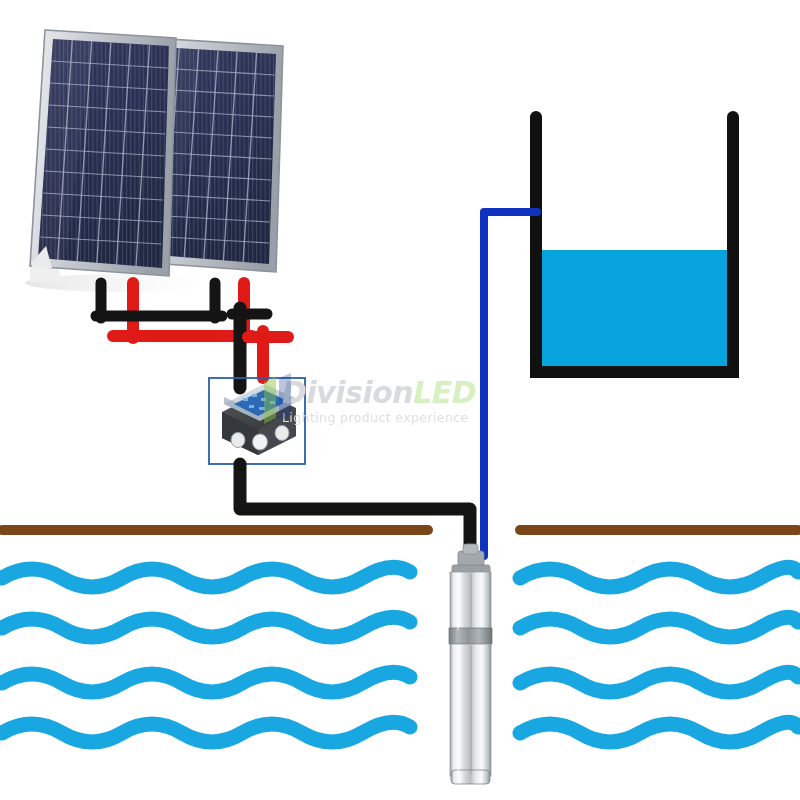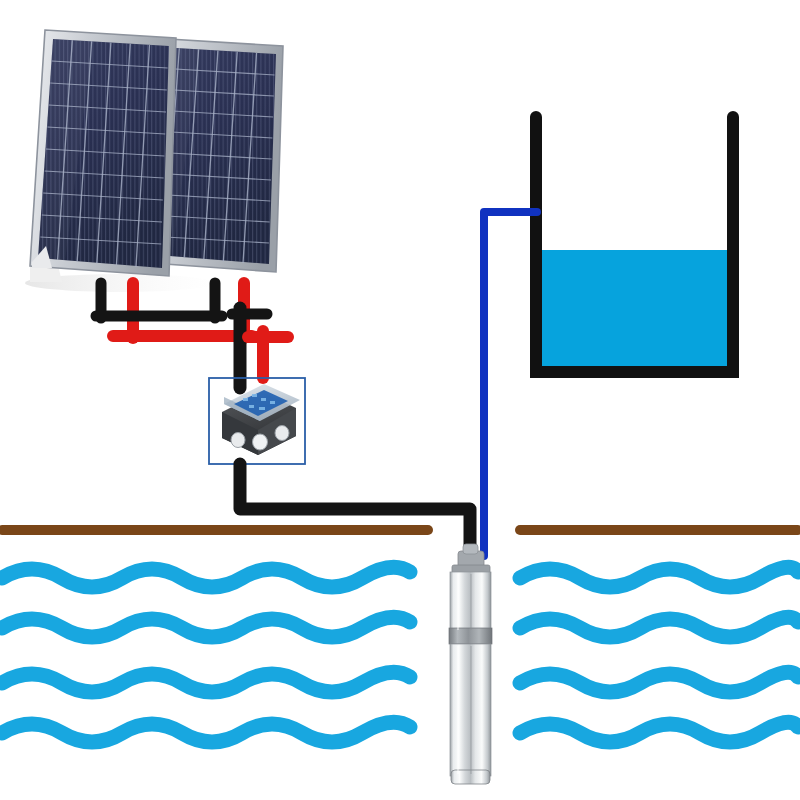--- a/index.html
+++ b/index.html
@@ -283,14 +283,24 @@
         <line x1="458" y1="646" x2="458" y2="774"></line>
       </g>
       <g stroke="#8b9095" stroke-width="1" opacity="0.65">
         <line x1="471" y1="574" x2="471" y2="630"></line>
         <line x1="471" y1="646" x2="471" y2="774"></line>
       </g>
     </g>
 
   </svg>
 
+  <div id="watermark">
+    <svg width="300" height="56" viewBox="0 0 300 56" style="position:absolute;left:-22px;top:-6px;">
+      <polygon points="4,10 16,4 16,46 4,52" fill="#86c440" opacity="0.45"></polygon>
+      <polygon points="19,6 31,1 31,44 19,49" fill="#1b3b8f" opacity="0.30"></polygon>
+    </svg>
+    <div class="wm-line1">
+      <span class="wm-div">Division</span><span class="wm-led">LED</span>
+    </div>
+    <div class="wm-line2">Lighting product experience</div>
+  </div>
 
 </div>
 
 </body></html>

